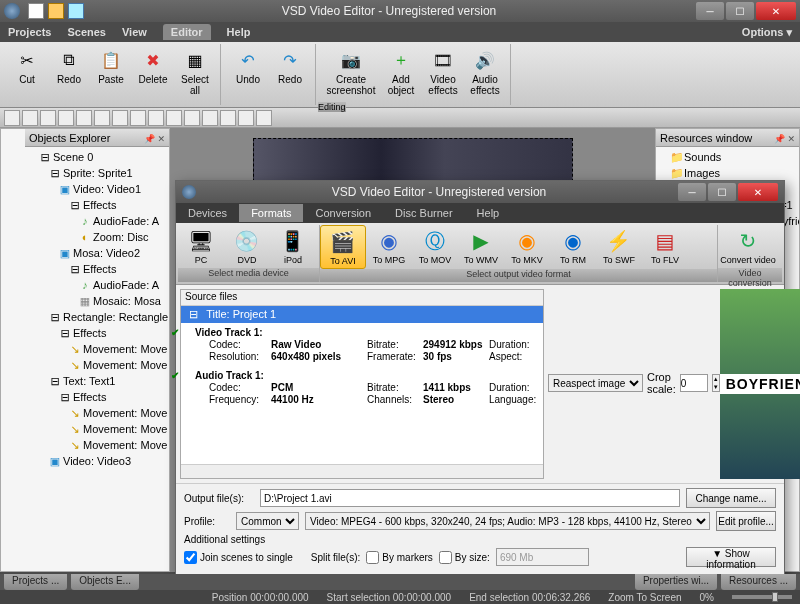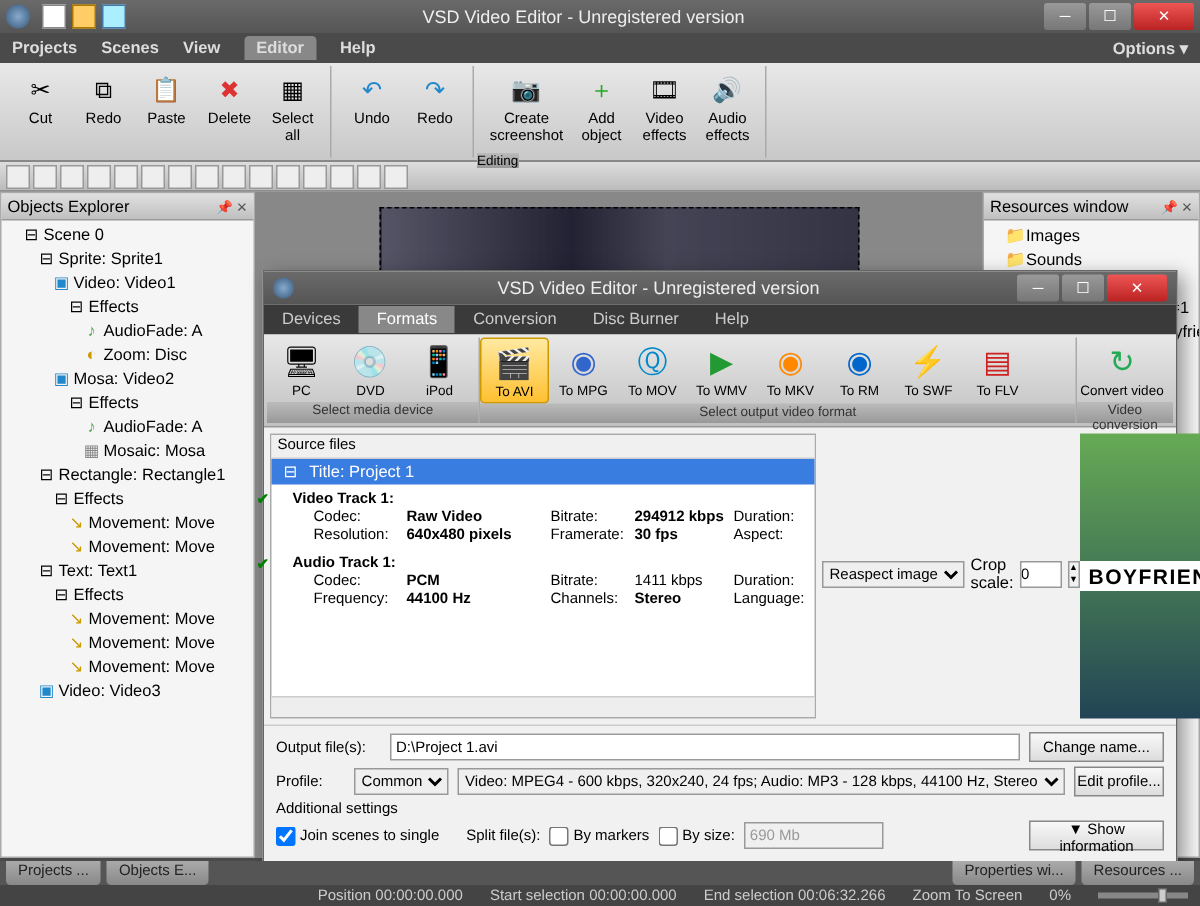--- a/index.html
+++ b/index.html
@@ -30,21 +30,21 @@
 
 
 .toolbar2 { height: 20px; background: linear-gradient(#ddd,#bbb); display: flex; align-items: center; padding: 0 4px; gap: 2px; border-bottom: 1px solid #999; }
 .toolbar2 .tb { width: 16px; height: 16px; background: #eee; border: 1px solid #999; }
 
 
 .main { display: flex; height: 444px; }
 
 
 .panel { background: #f5f5f5; border: 1px solid #aaa; display: flex; flex-direction: column; font-size: 11px; }
-.panel-left { width: 170px; }
+.panel-left { width: 170px; padding-left: 24px; }
 .panel-right { width: 145px; }
 .panel-center { flex: 1; background: #888; position: relative; display:flex; align-items:flex-start; justify-content:center; padding-top:10px;}
 .panel-hdr { height: 18px; background: linear-gradient(#e0e0e0,#c0c0c0); padding: 2px 4px; display: flex; align-items: center; justify-content: space-between; border-bottom: 1px solid #999; }
 .panel-body { flex: 1; overflow: auto; padding: 2px; }
 .panel-btns span { width: 12px; font-size: 9px; color: #555; cursor: pointer; margin-left: 2px; }
 
 .tree { font-size: 11px; line-height: 16px; }
 .tree .node { padding-left: 12px; white-space: nowrap; }
 .tree .ico { display: inline-block; width: 12px; text-align: center; margin-right: 2px; }
 
@@ -236,22 +236,22 @@
   <div class="panel-center">
     <div class="preview-img"></div>
   </div>
 
   <div class="panel panel-right">
     <div class="panel-hdr">
         <span>Resources window</span>
         <div class="panel-btns"><span>📌</span><span>✕</span></div>
       </div>
     <div class="panel-body tree">
+      <div class="node"><span class="ico">📁</span><span>Sounds</span></div>
       <div class="node"><span class="ico">📁</span><span>Images</span></div>
-      <div class="node"><span class="ico">📁</span><span>Sounds</span></div>
       <div class="node"><span class="ico">⊟</span><span>Videos</span></div>
       <div class="node" style="padding-left:24px"><span class="ico">⬤</span><span>tuning.m4v.flv; ID=1</span></div>
       <div class="node" style="padding-left:24px"><span class="ico">⬤</span><span>Justin Bieber - Boyfriend.flv; ID=2</span></div>
       <div class="node" style="padding-left:24px"><span class="ico">⬤</span><span>www.In</span></div>
     </div>
   </div>
 </div>
 
 <div class="dialog">
   <div class="dbar">
@@ -353,21 +353,21 @@
           <div>Framerate:</div>
           <div style="font-weight:bold">30 fps</div>
           <div>Aspect:</div>
           <div></div>
       </div>
       <div class="track-info">
         <div class="th"><span class="check">✔</span><span>Audio Track 1:</span></div>
         <div>Codec:</div>
           <div style="font-weight:bold">PCM</div>
           <div>Bitrate:</div>
-          <div style="font-weight:normal">1411 kbps</div>
+          <div style="font-weight:bold">1411 kbps</div>
           <div>Duration:</div>
           <div></div>
         <div>Frequency:</div>
           <div style="font-weight:bold">44100 Hz</div>
           <div>Channels:</div>
           <div style="font-weight:bold">Stereo</div>
           <div>Language:</div>
           <div></div>
       </div>
       <div style="flex:1"></div>

